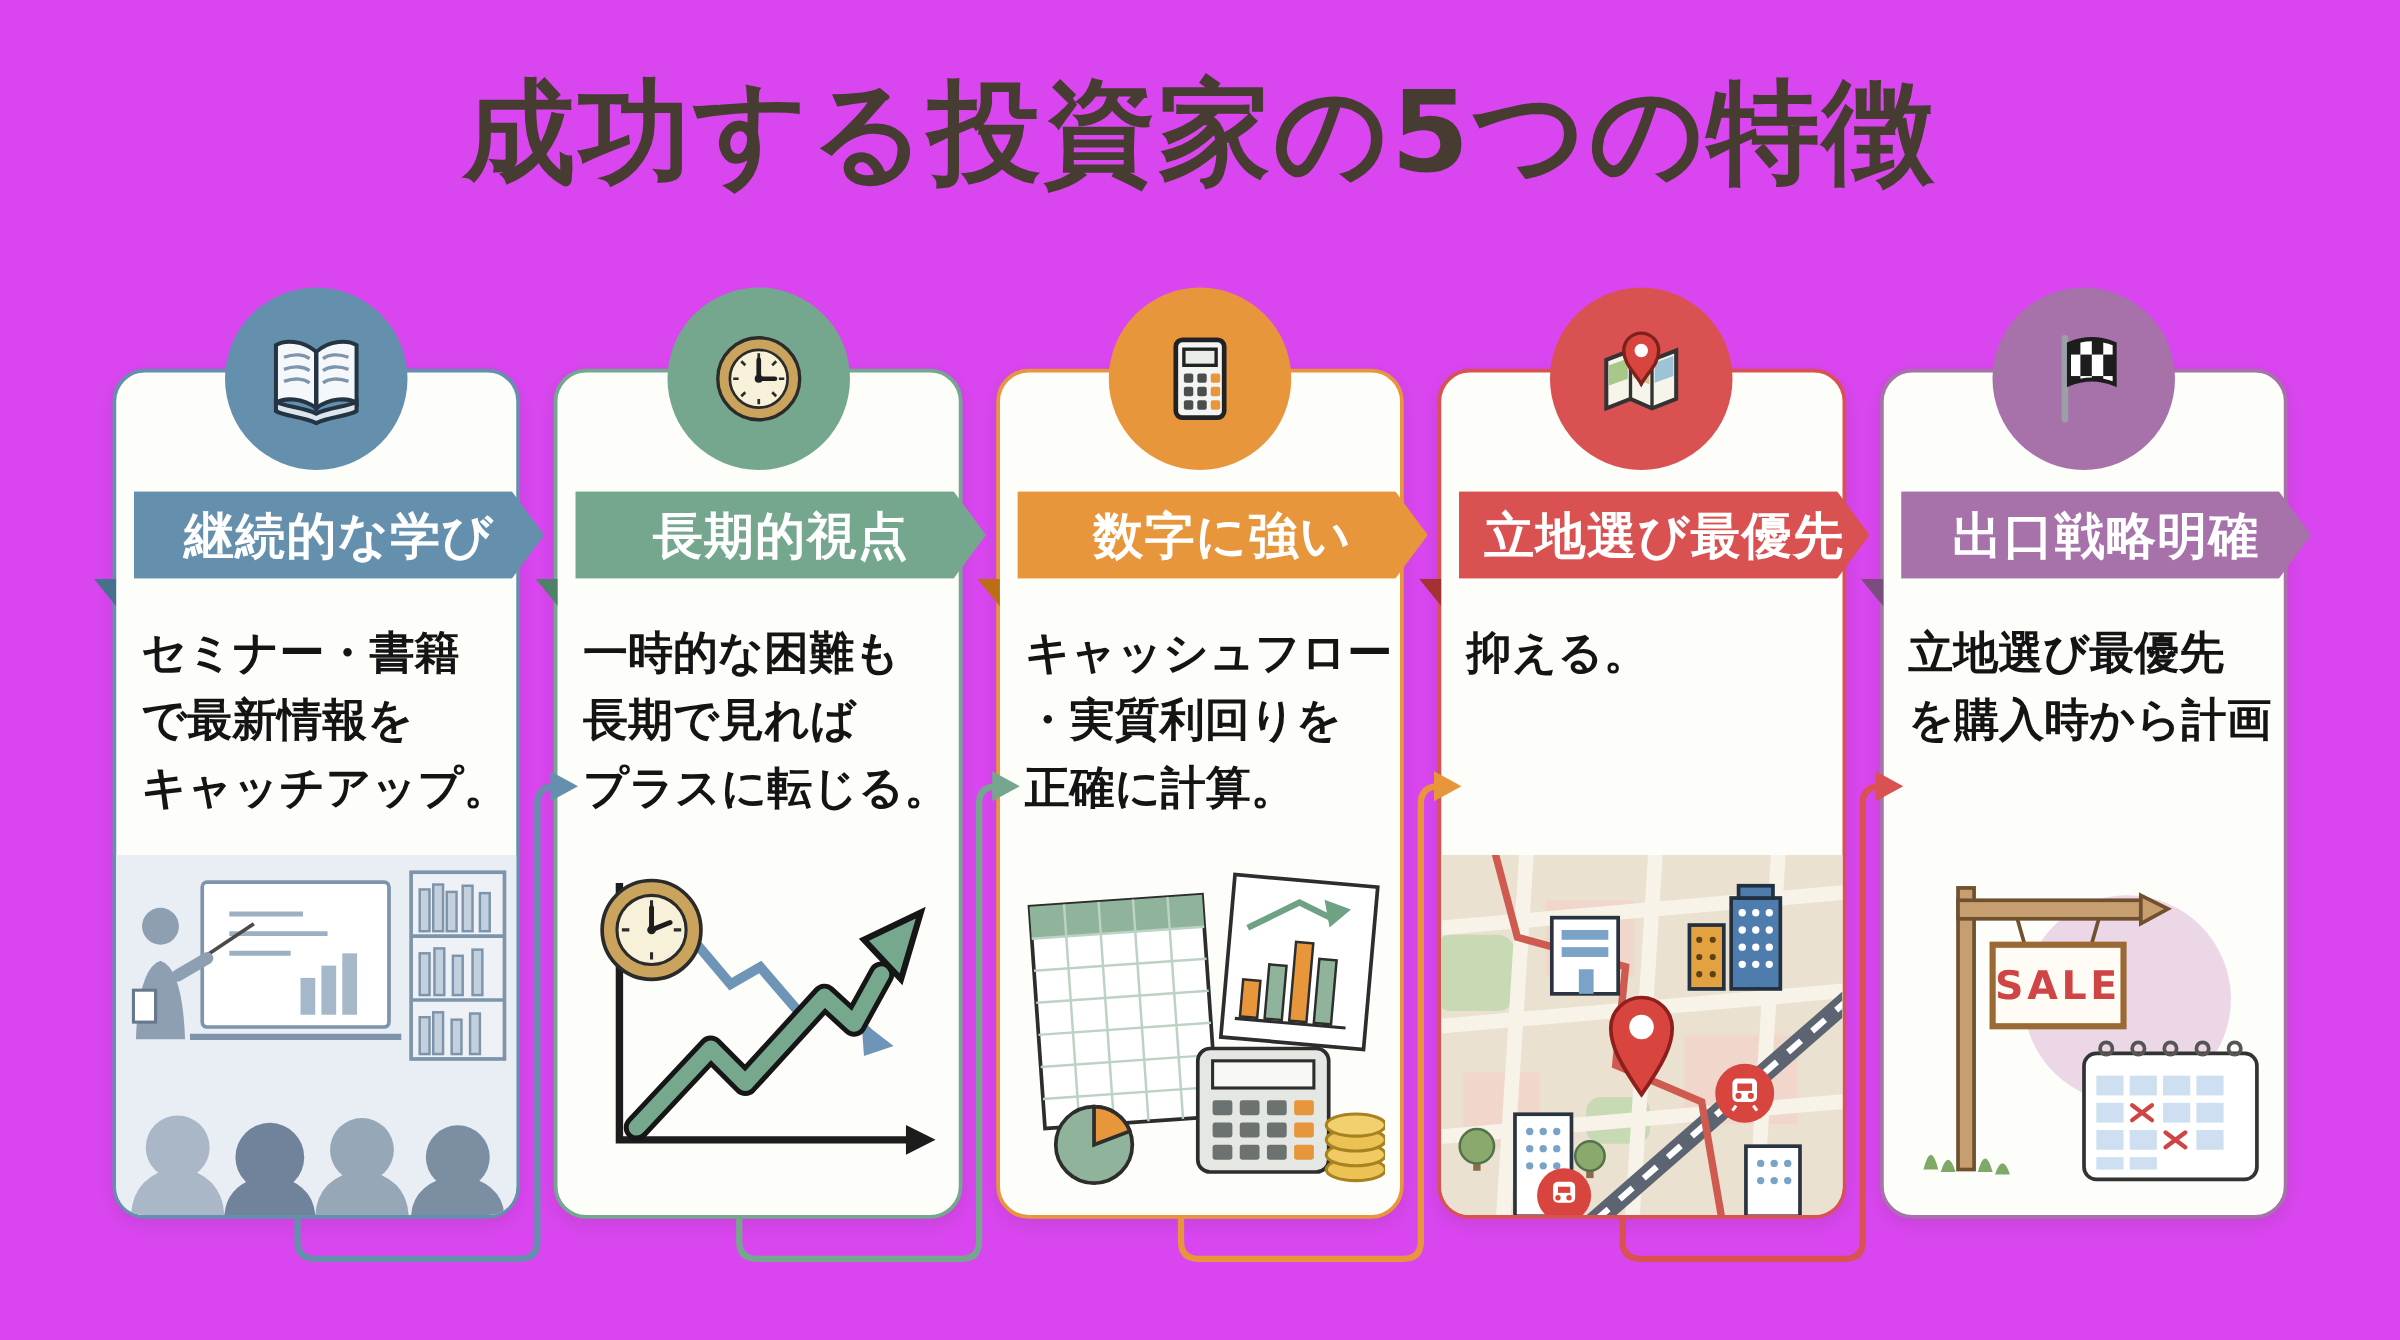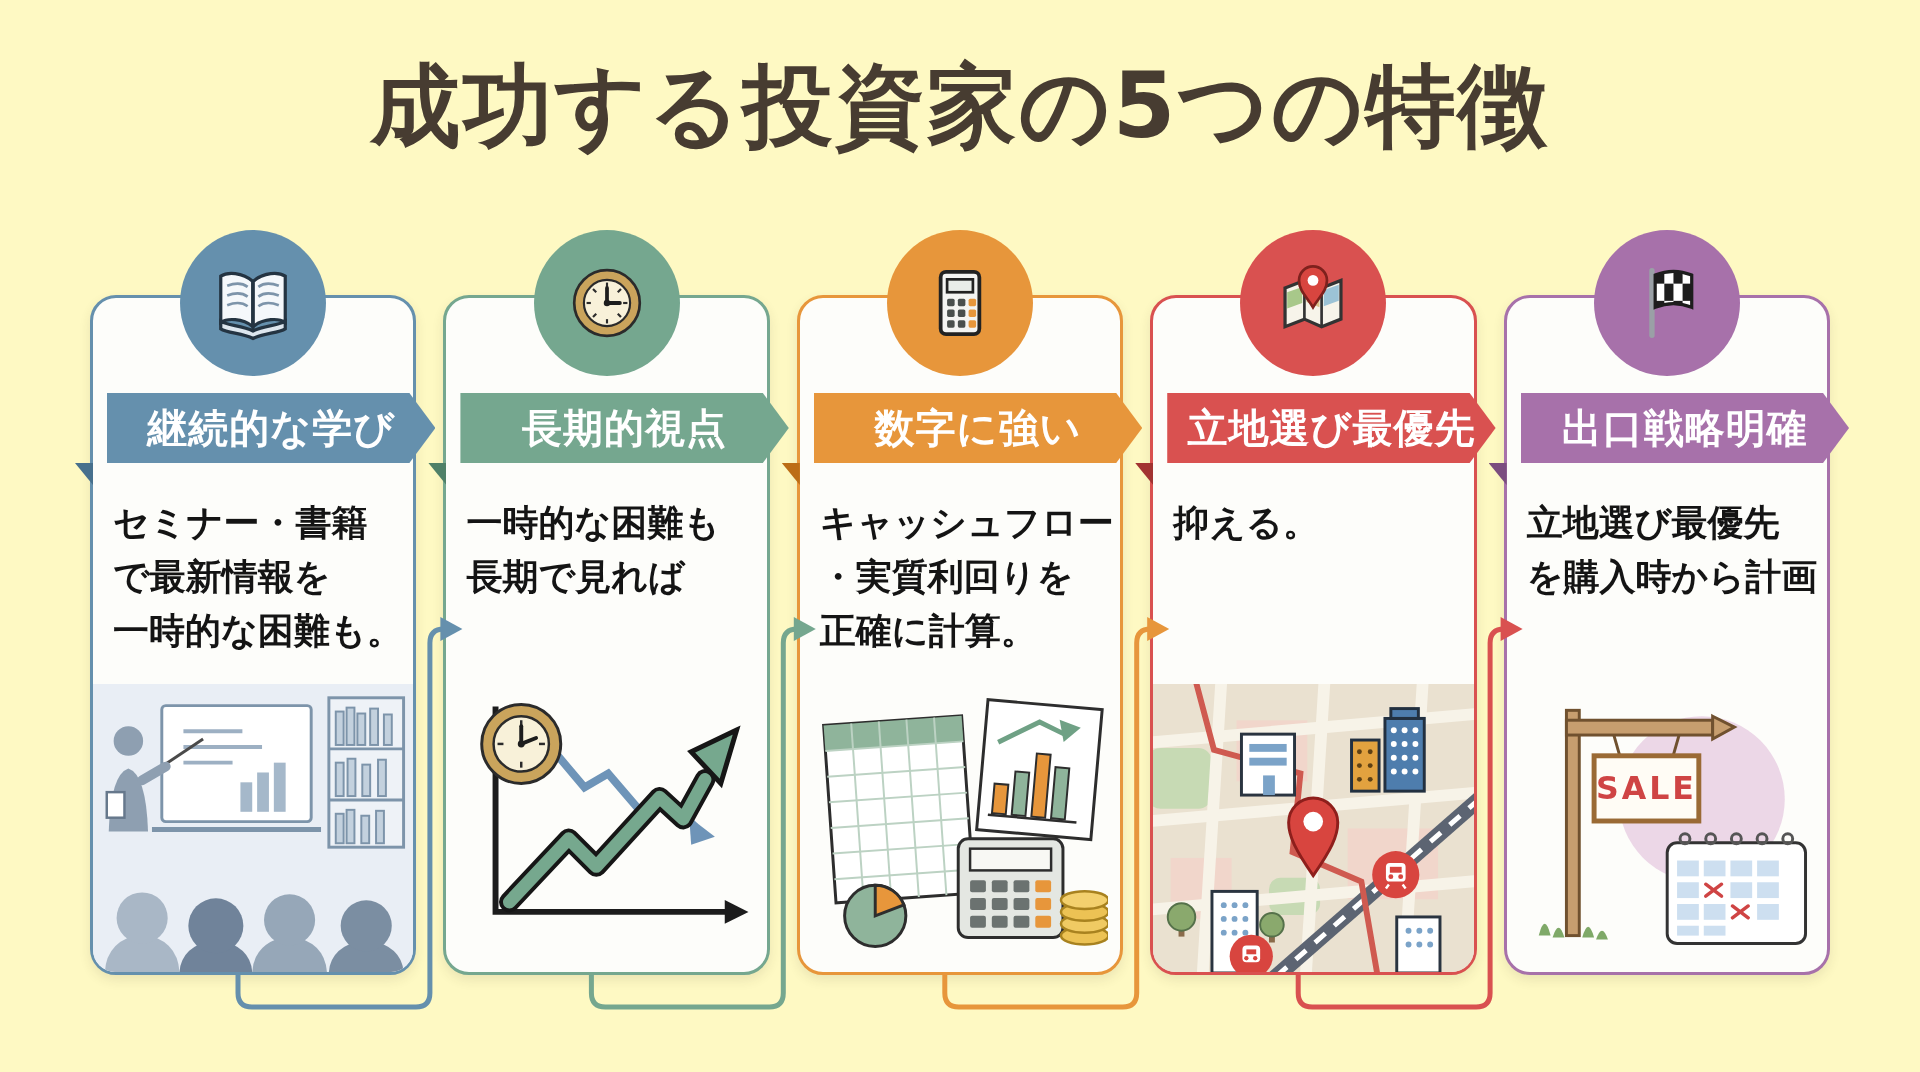--- a/index.html
+++ b/index.html
@@ -1,18 +1,18 @@
 <!DOCTYPE html>
 <html><head>
 <meta charset="utf-8">
 <style>
   * { margin:0; padding:0; box-sizing:border-box; }
   html,body { width:1920px; height:1072px; }
   body { font-family:"DejaVu Sans", sans-serif; background:#f1ede2; overflow:hidden; }
-  .stage { position:relative; width:1920px; height:1072px; background:#fef9c3;text-decoration:underline; }
+  .stage { position:relative; width:1920px; height:1072px; background:#d946ef;text-decoration:underline; }
 
   .title { position:absolute; top:46px; left:0; width:100%; text-align:center;
            font-size:90px; font-weight:900; color:#473c31; letter-spacing:2px; }
 
   .cards { position:absolute; top:295px; left:90px; right:90px; height:680px;
            display:flex; gap:27px; }
 
   .card { position:relative; flex:1; background:#fdfdfa;
           border:3px solid var(--accent,#888); border-radius:26px;
           box-shadow:0 5px 12px rgba(60,50,40,.10); }
@@ -66,21 +66,21 @@
           <line x1="40" y1="20" x2="40" y2="62" stroke="#243442" stroke-width="3"></line>
         </svg>
       </div>
       <div class="banner">
         <span>継続的な学び</span>
       </div>
       <div class="banner-fold"></div>
       <p class="card-body">
         <span>セミナー・書籍</span>
         <span>で最新情報を</span>
-        <span>一時的な困難も。</span>
+        <span>キャッチアップ。</span>
       </p>
       <div class="illus-full panel-blue">
         <svg viewBox="0 0 326 295" preserveAspectRatio="xMidYMax slice">
 
           <rect x="70" y="24" width="152" height="118" rx="4" fill="#ffffff" stroke="#7d94aa" stroke-width="3"></rect>
           <line x1="60" y1="150" x2="232" y2="150" stroke="#7d94aa" stroke-width="5"></line>
           <path d="M92 50 H152 M92 66 H172 M92 82 H142" stroke="#9db0c3" stroke-width="4"></path>
           <rect x="150" y="102" width="12" height="30" fill="#a5b8ca"></rect>
           <rect x="167" y="92" width="12" height="40" fill="#a5b8ca"></rect>
           <rect x="184" y="82" width="12" height="50" fill="#a5b8ca"></rect>
@@ -145,20 +145,21 @@
           <circle cx="40" cy="40" r="3" fill="#1d1d1d"></circle>
         </svg>
       </div>
       <div class="banner">
         <span>長期的視点</span>
       </div>
       <div class="banner-fold"></div>
       <p class="card-body">
         <span>一時的な困難も</span>
         <span>長期で見れば</span>
+        <span>プラスに転じる。</span>
       </p>
       <div class="illus">
         <svg viewBox="0 0 300 260">
           <path d="M38 14 V222 H272" stroke="#1c1c1c" stroke-width="6" fill="none"></path>
           <polygon points="270,210 294,222 270,234" fill="#1c1c1c"></polygon>
           <polyline points="96,58 128,96 152,82 188,124 214,108 240,136" stroke="#6e94b8" stroke-width="8" fill="none"></polyline>
           <polygon points="260,146 234,126 236,154" fill="#6e94b8"></polygon>
           <polyline points="52,212 112,148 140,176 204,106 228,128 250,88" stroke="#161616" stroke-width="21" fill="none" stroke-linejoin="round" stroke-linecap="round"></polyline>
           <polyline points="52,212 112,148 140,176 204,106 228,128 250,88" stroke="#76a88e" stroke-width="13" fill="none" stroke-linejoin="round" stroke-linecap="round"></polyline>
           <polygon points="282,38 236,60 266,92" fill="#76a88e" stroke="#161616" stroke-width="5"></polygon>

